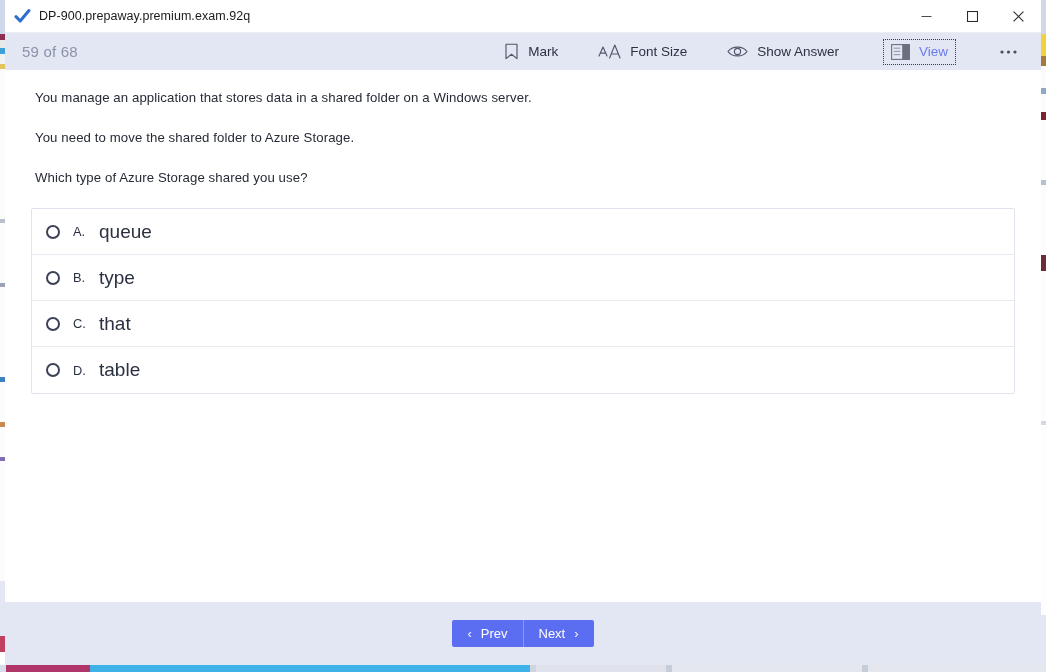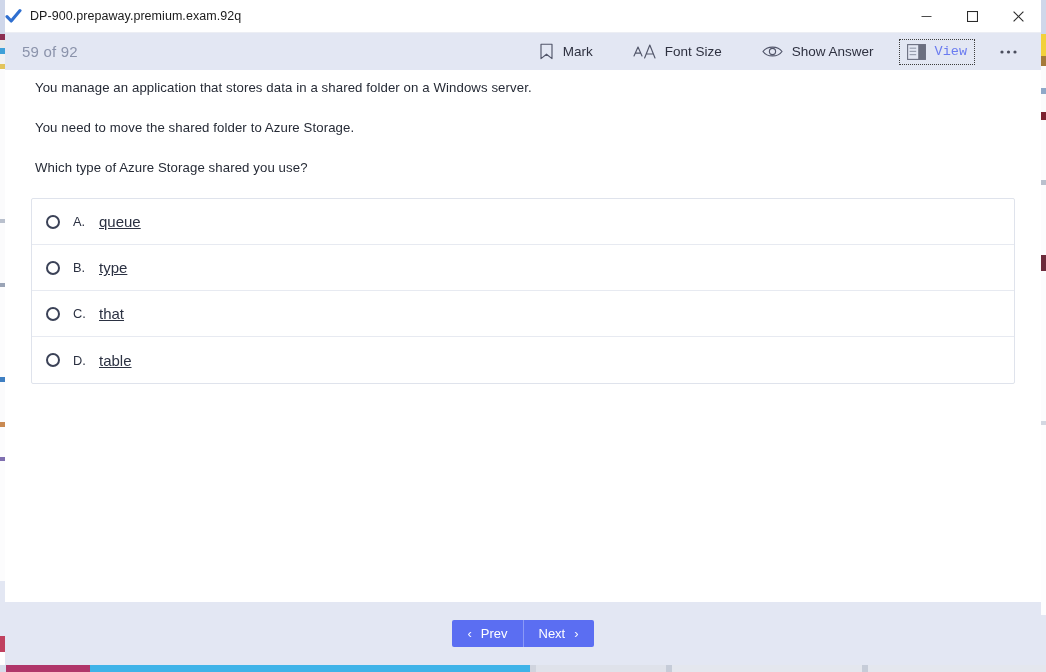--- a/index.html
+++ b/index.html
@@ -53,20 +53,21 @@
     height: 32px;
     min-height: 32px;
     background: #ffffff;
     display: flex;
     align-items: center;
     border-bottom: 1px solid #eceef4;
   }
   .titlebar-left {
     display: flex;
     align-items: center;
+    padding-left: 9px;
     flex: 1;
     min-width: 0;
   }
   .app-icon {
     width: 17px;
     height: 17px;
     margin-right: 8px;
     flex: 0 0 auto;
     display: block;
   }
@@ -115,39 +116,38 @@
     margin: 0 12px;
     color: #2e3140;
     font-size: 13.5px;
     box-sizing: border-box;
     border: 1px dotted transparent;
   }
   .tb-item .lbl { white-space: nowrap; }
   .tb-item svg { display: block; }
   .tb-item.focused {
     border: 1px dotted #3d3d3d;
-    margin: 0 5px;
-    font-family: Liberation Mono, monospace;
+    margin: 0 24px;
   }
   .tb-item.accent .lbl { color: #6a7bf0; }
   .tb-more {
     padding: 4px 9px;
     margin-left: 10px;
     margin-right: 2px;
     display: flex;
     align-items: center;
     justify-content: center;
     color: #4a4d5c;
   }
 
   
   .content {
     flex: 1;
     background: #ffffff;
-    padding: 8px 0 0 0;
+    padding: 18px 0 0 0;
     overflow: hidden;
     position: relative;
   }
   .q-stem {
     padding: 0 30px;
   }
   .q-line {
     font-size: 13.2px;
     color: #262b36;
     line-height: 1.45;
@@ -179,23 +179,22 @@
     margin-right: 13px;
     flex: 0 0 auto;
   }
   .opt-letter {
     font-size: 12.8px;
     color: #2b3142;
     margin-right: 12px;
     min-width: 14px;
   }
   .opt-text {
-    font-size: 15px;
+    font-size: 19px;
     color: #2b3142;
-    text-decoration: underline;
   }
 
   
   .footer {
     height: 63px;
     min-height: 63px;
     background: #e3e7f3;
     display: flex;
     align-items: center;
     justify-content: center;
@@ -299,21 +298,21 @@
         <div class="winbtn">
           <svg width="11" height="11" viewBox="0 0 11 11">
             <line x1="0.6" y1="0.6" x2="10.4" y2="10.4" stroke="#2b2b2b" stroke-width="1.1"></line>
             <line x1="10.4" y1="0.6" x2="0.6" y2="10.4" stroke="#2b2b2b" stroke-width="1.1"></line>
           </svg>
         </div>
       </div>
     </div>
 
     <div class="toolbar">
-      <span class="counter">59 of 92</span>
+      <span class="counter">59 of 68</span>
       <span class="toolbar-spacer"></span>
 
       <div class="tb-item">
         <svg width="15" height="17" viewBox="0 0 15 17">
           <path d="M2 1.2 H13 V15.6 L7.5 11.2 L2 15.6 Z" fill="none" stroke="#52566a" stroke-width="1.15" stroke-linejoin="round"></path>
         </svg>
         <span class="lbl">Mark</span>
       </div>
 
       <div class="tb-item">

